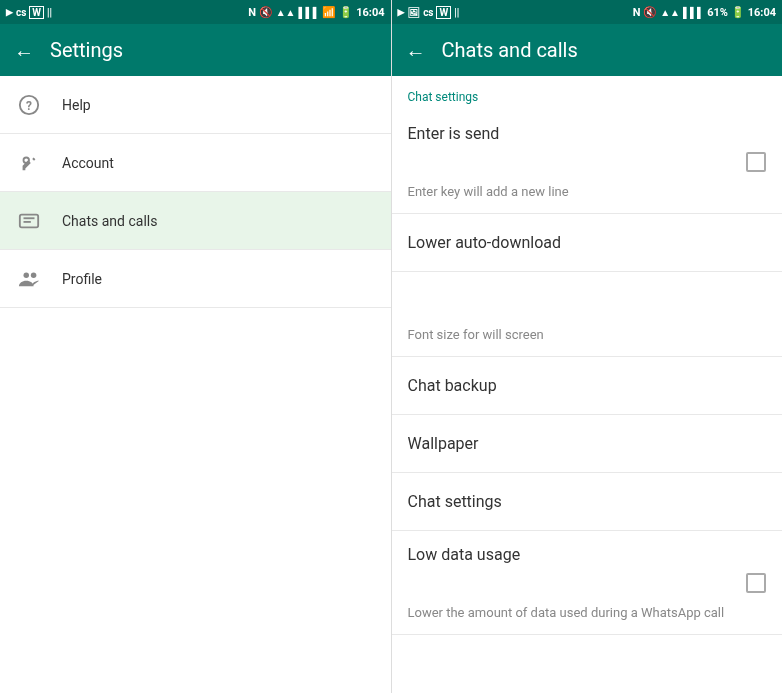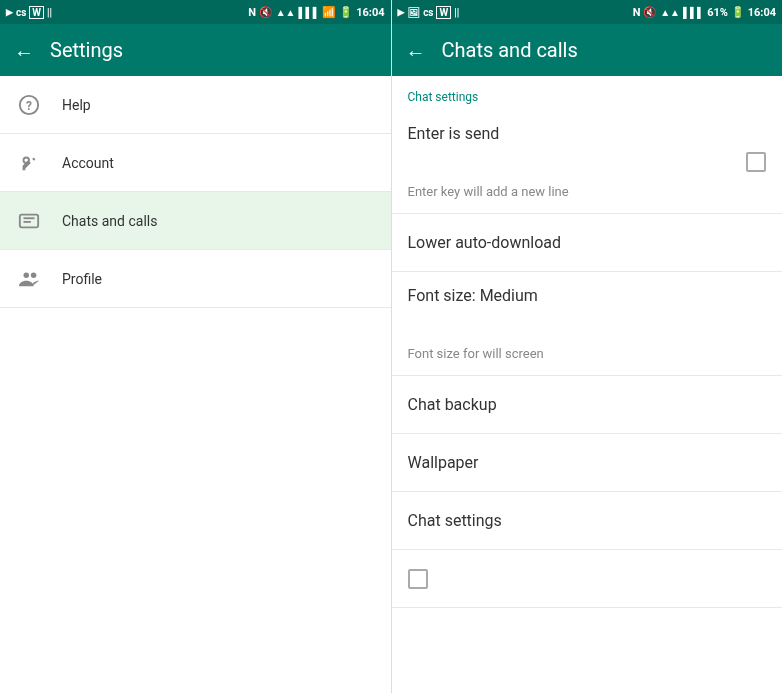--- a/index.html
+++ b/index.html
@@ -265,21 +265,20 @@
     </div>
 
     <div class="setting-item">
       <div class="setting-text">
         <span class="setting-title">Lower auto-download</span>
       </div>
     </div>
 
     <div class="setting-item">
       <div class="setting-text">
-        <span class="setting-title">Font size: Medium</span>
         <span class="setting-subtitle">Font size for will screen</span>
       </div>
     </div>
 
     <div class="setting-item">
       <div class="setting-text">
         <span class="setting-title">Chat backup</span>
       </div>
     </div>
 
@@ -290,16 +289,20 @@
     </div>
 
     <div class="setting-item">
       <div class="setting-text">
         <span class="setting-title">Chat settings</span>
       </div>
     </div>
 
 
     <div class="setting-item">
+      <div class="setting-text">
+        <span class="setting-title">Low data usage</span>
+        <span class="setting-subtitle">Lower the amount of data used during a WhatsApp call</span>
+      </div>
       <div class="checkbox"></div>
     </div>
   </div>
 </div>
 
 </body></html>

